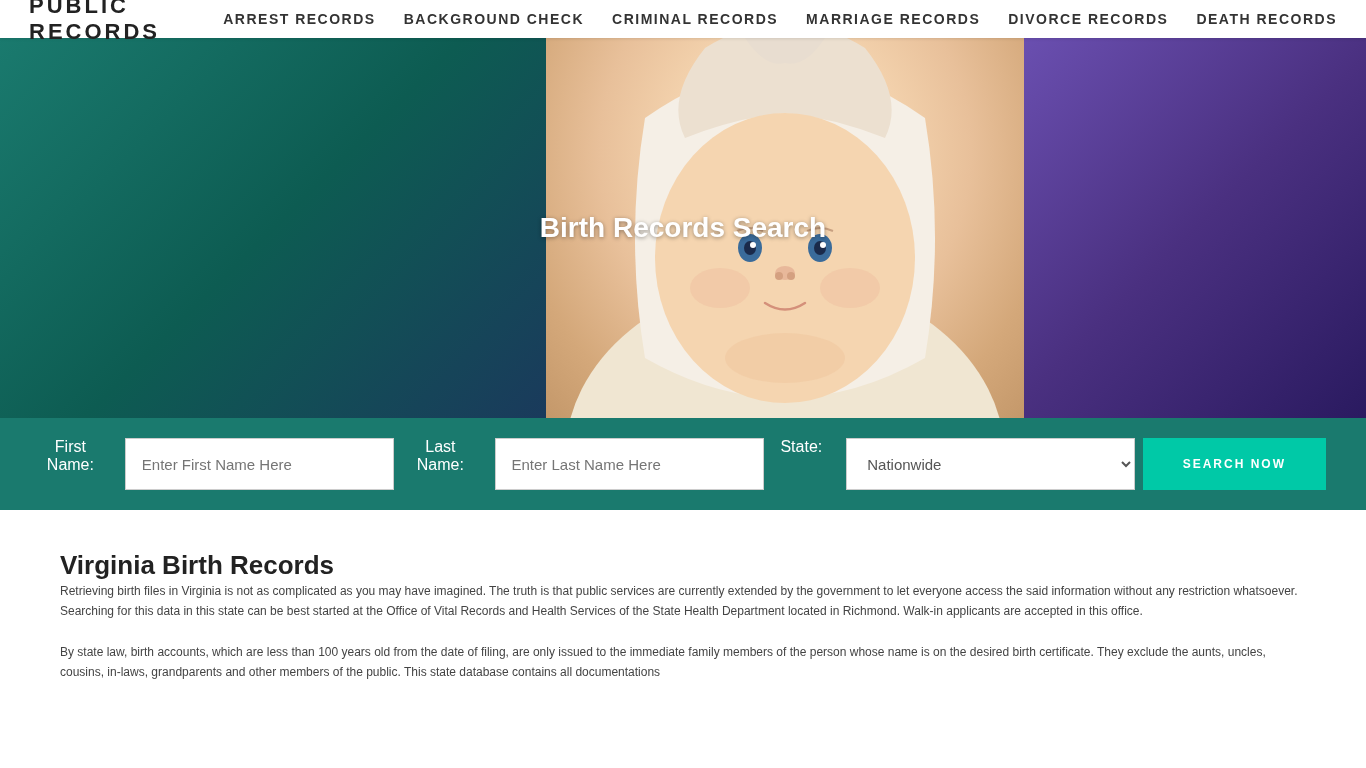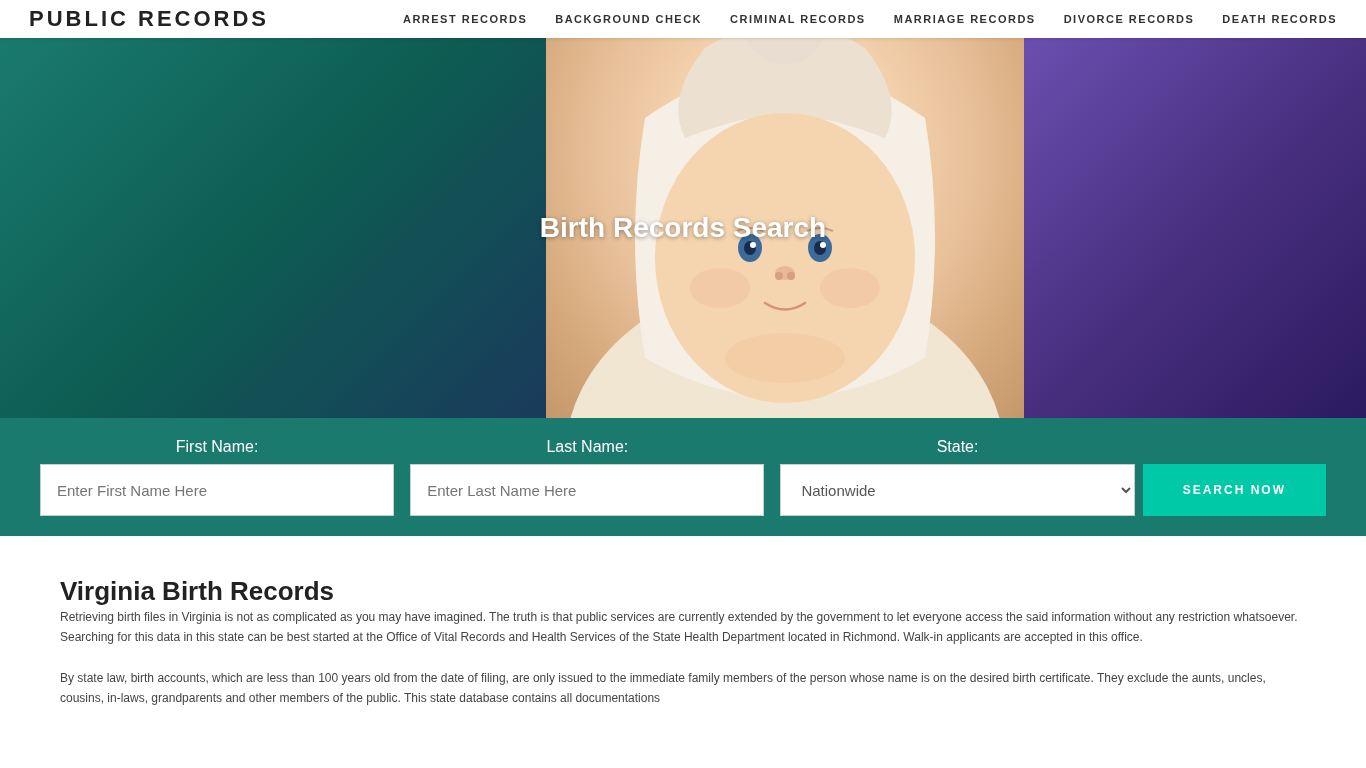--- a/index.html
+++ b/index.html
@@ -31,21 +31,21 @@
       letter-spacing: 3px;
       color: #222;
       text-transform: uppercase;
     }
     nav {
       display: flex;
       align-items: center;
       gap: 28px;
     }
     nav a {
-      font-size: 11px;
+      font-size: 14px;
       font-weight: 700;
       letter-spacing: 1.5px;
       color: #333;
       text-decoration: none;
       text-transform: uppercase;
       white-space: nowrap;
     }
 
     
     .hero {
@@ -97,22 +97,22 @@
     
     .search-bar {
       background: #1a7a6e;
       padding: 20px 40px;
       display: flex;
       align-items: flex-end;
       gap: 0;
     }
     .search-field {
       display: flex;
-      flex-direction: column;
-      gap: 8px;
+      flex-direction: row;
+      gap: 24px;
     }
     .search-field label {
       color: #fff;
       font-size: 16px;
       font-weight: 400;
       text-align: center;
     }
     .search-field input,
     .search-field select {
       padding: 14px 16px;

